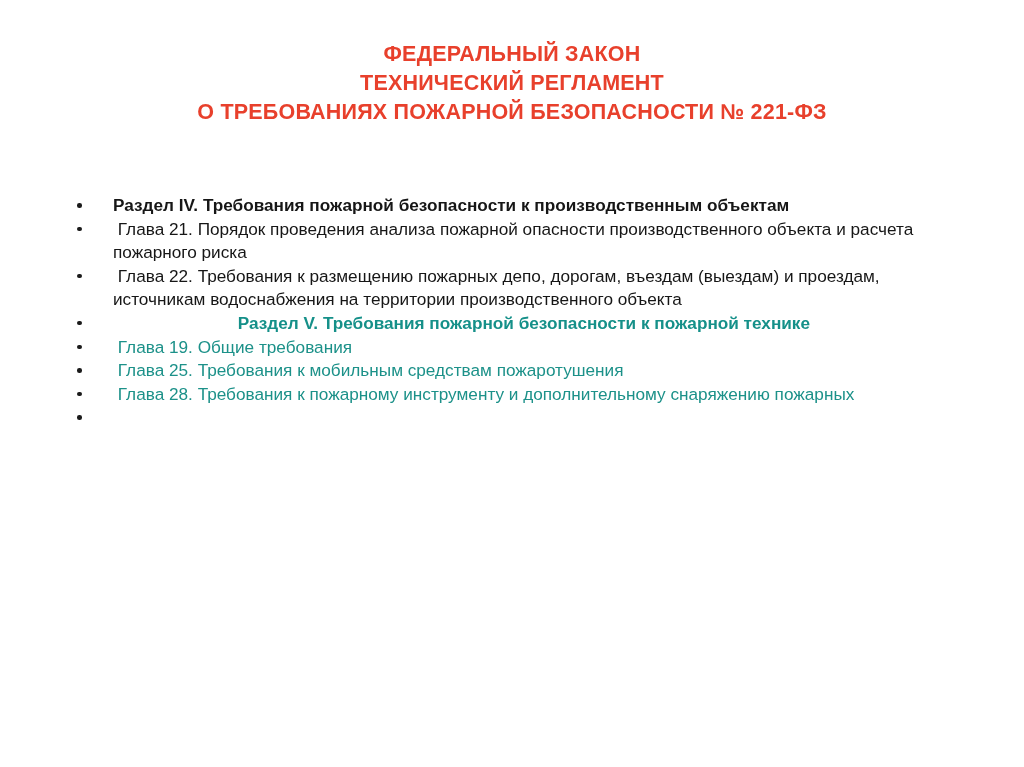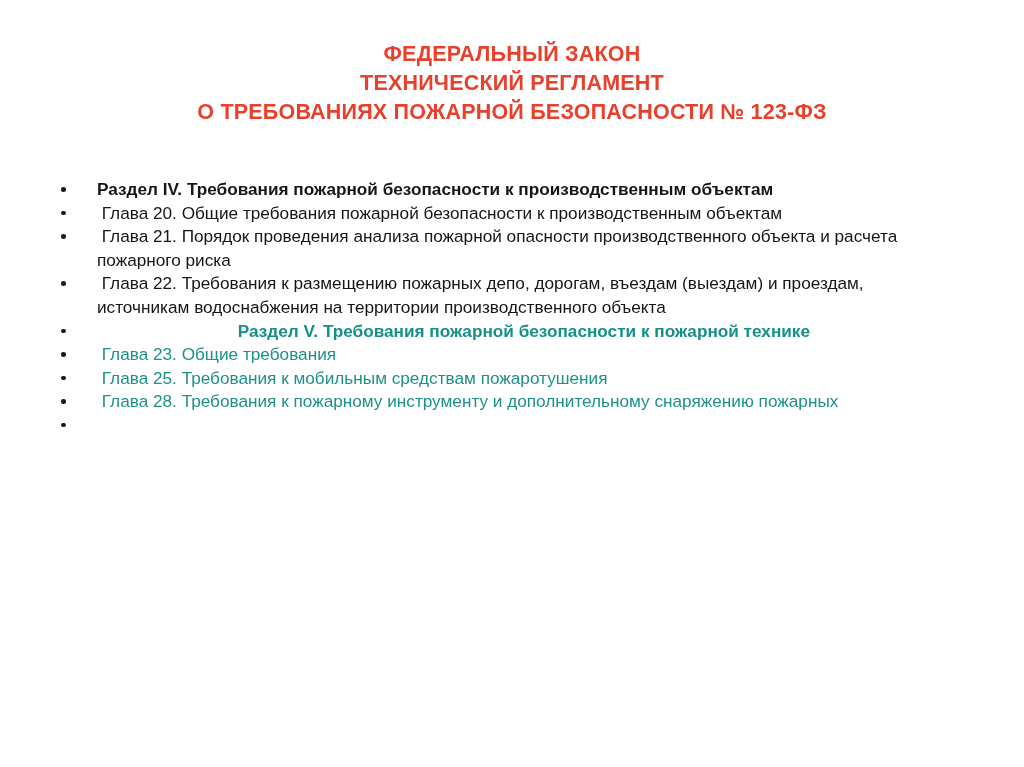--- a/index.html
+++ b/index.html
@@ -40,21 +40,21 @@
 
   
   .body-block {
     position: absolute;
     left: 56px;
     top: 178px;
     width: 890px;
   }
   ul.bullets {
     list-style: none;
-    margin: 0;
+    margin: 16px;
     padding: 0;
   }
   ul.bullets > li {
     position: relative;
     padding-left: 41px;
     font-size: 17.2px;
     line-height: 23.6px;
     color: #161616;
     margin: 0 0 0 0;
   }
@@ -95,54 +95,50 @@
   }
 </style>
 </head>
 <body>
 
 <div class="slide">
 
   <div class="title-block">
     <div class="title-line">ФЕДЕРАЛЬНЫЙ ЗАКОН</div>
     <div class="title-line">ТЕХНИЧЕСКИЙ РЕГЛАМЕНТ</div>
-    <div class="title-line">О ТРЕБОВАНИЯХ ПОЖАРНОЙ БЕЗОПАСНОСТИ № 123-ФЗ</div>
+    <div class="title-line">О ТРЕБОВАНИЯХ ПОЖАРНОЙ БЕЗОПАСНОСТИ № 221-ФЗ</div>
   </div>
 
   <div class="body-block">
     <ul class="bullets">
 
       <li class="v-bold">
         <span class="bullet-dot"></span>
         <span class="bullet-text">Раздел IV. Требования пожарной безопасности к производственным объектам</span>
       </li>
 
-      <li class="spaced">
-        <span class="bullet-dot"></span>
-        <span class="bullet-text"> Глава 20. Общие требования пожарной безопасности к производственным объектам</span>
-      </li>
 
       <li class="spaced">
         <span class="bullet-dot"></span>
         <span class="bullet-text"> Глава 21. Порядок проведения анализа пожарной опасности производственного объекта и расчета пожарного риска</span>
       </li>
 
       <li class="spaced">
         <span class="bullet-dot"></span>
         <span class="bullet-text"> Глава 22. Требования к размещению пожарных депо, дорогам, въездам (выездам) и проездам, источникам водоснабжения на территории производственного объекта</span>
       </li>
 
       <li class="teal-bold spaced">
         <span class="bullet-dot"></span>
         <span class="bullet-text"> Раздел V. Требования пожарной безопасности к пожарной технике</span>
       </li>
 
       <li class="teal spaced">
         <span class="bullet-dot"></span>
-        <span class="bullet-text"> Глава 23. Общие требования</span>
+        <span class="bullet-text"> Глава 19. Общие требования</span>
       </li>
 
 
       <li class="teal dot-teal spaced">
         <span class="bullet-dot"></span>
         <span class="bullet-text"> Глава 25. Требования к мобильным средствам пожаротушения</span>
       </li>
 
 
 

